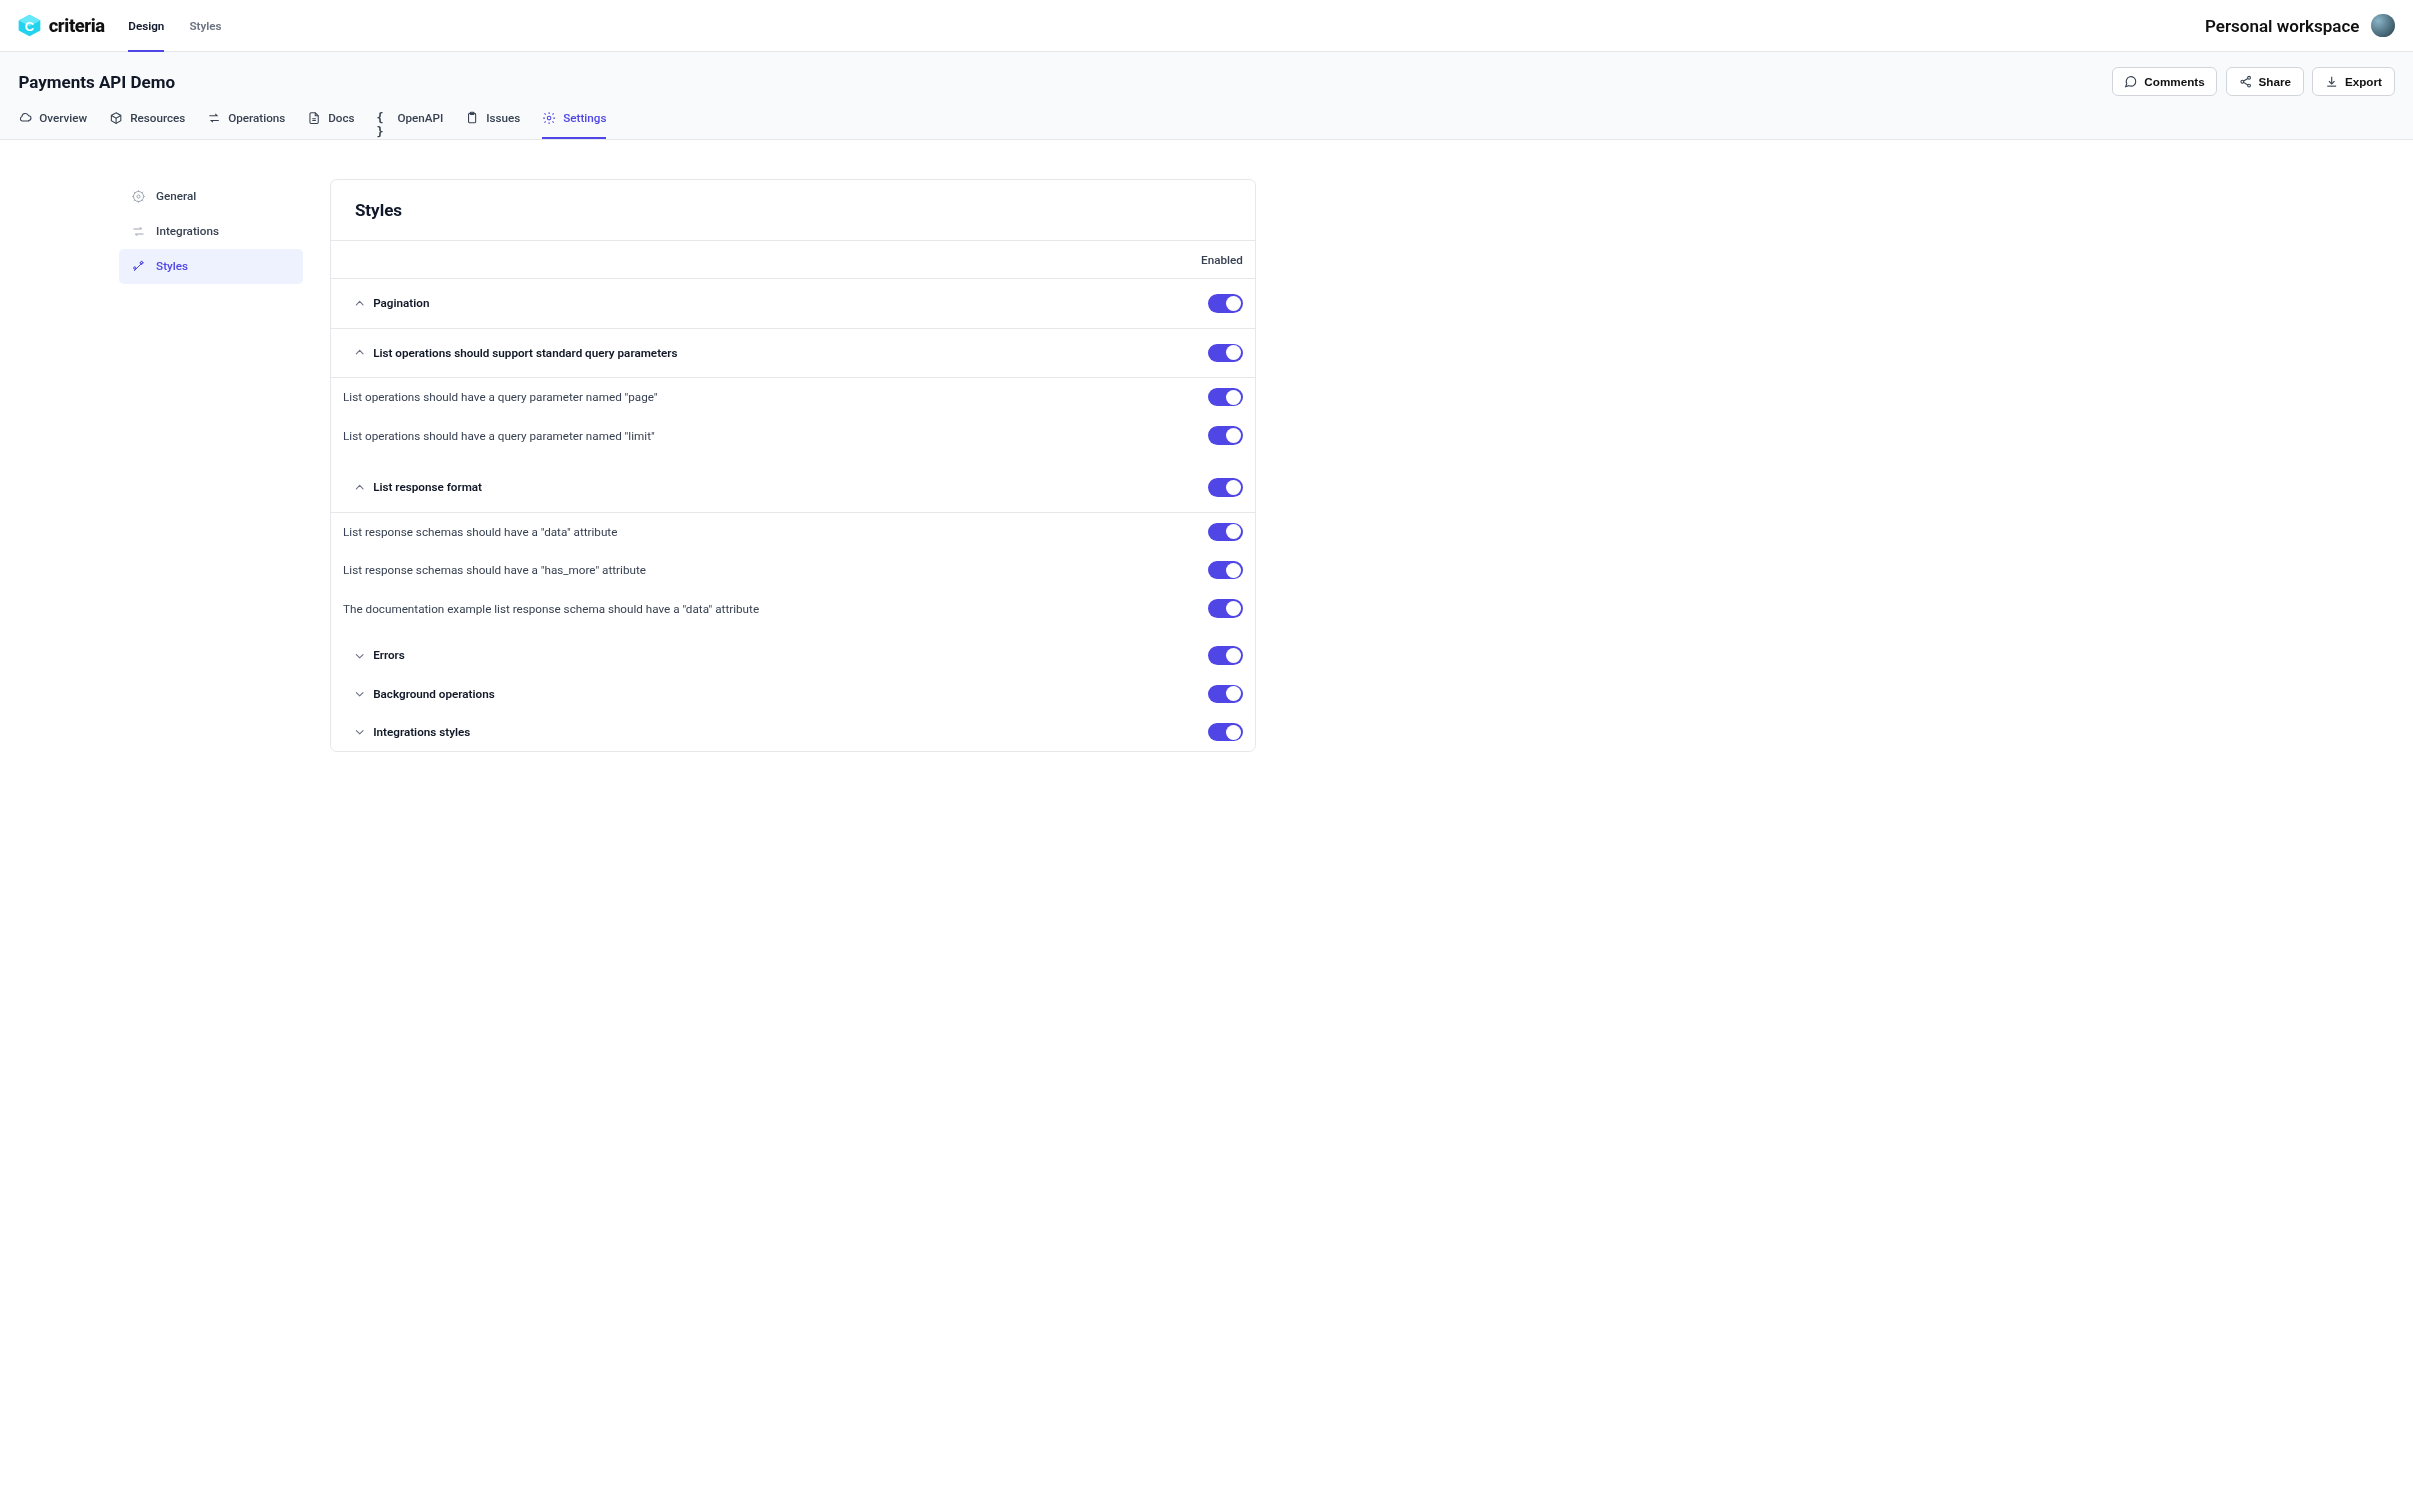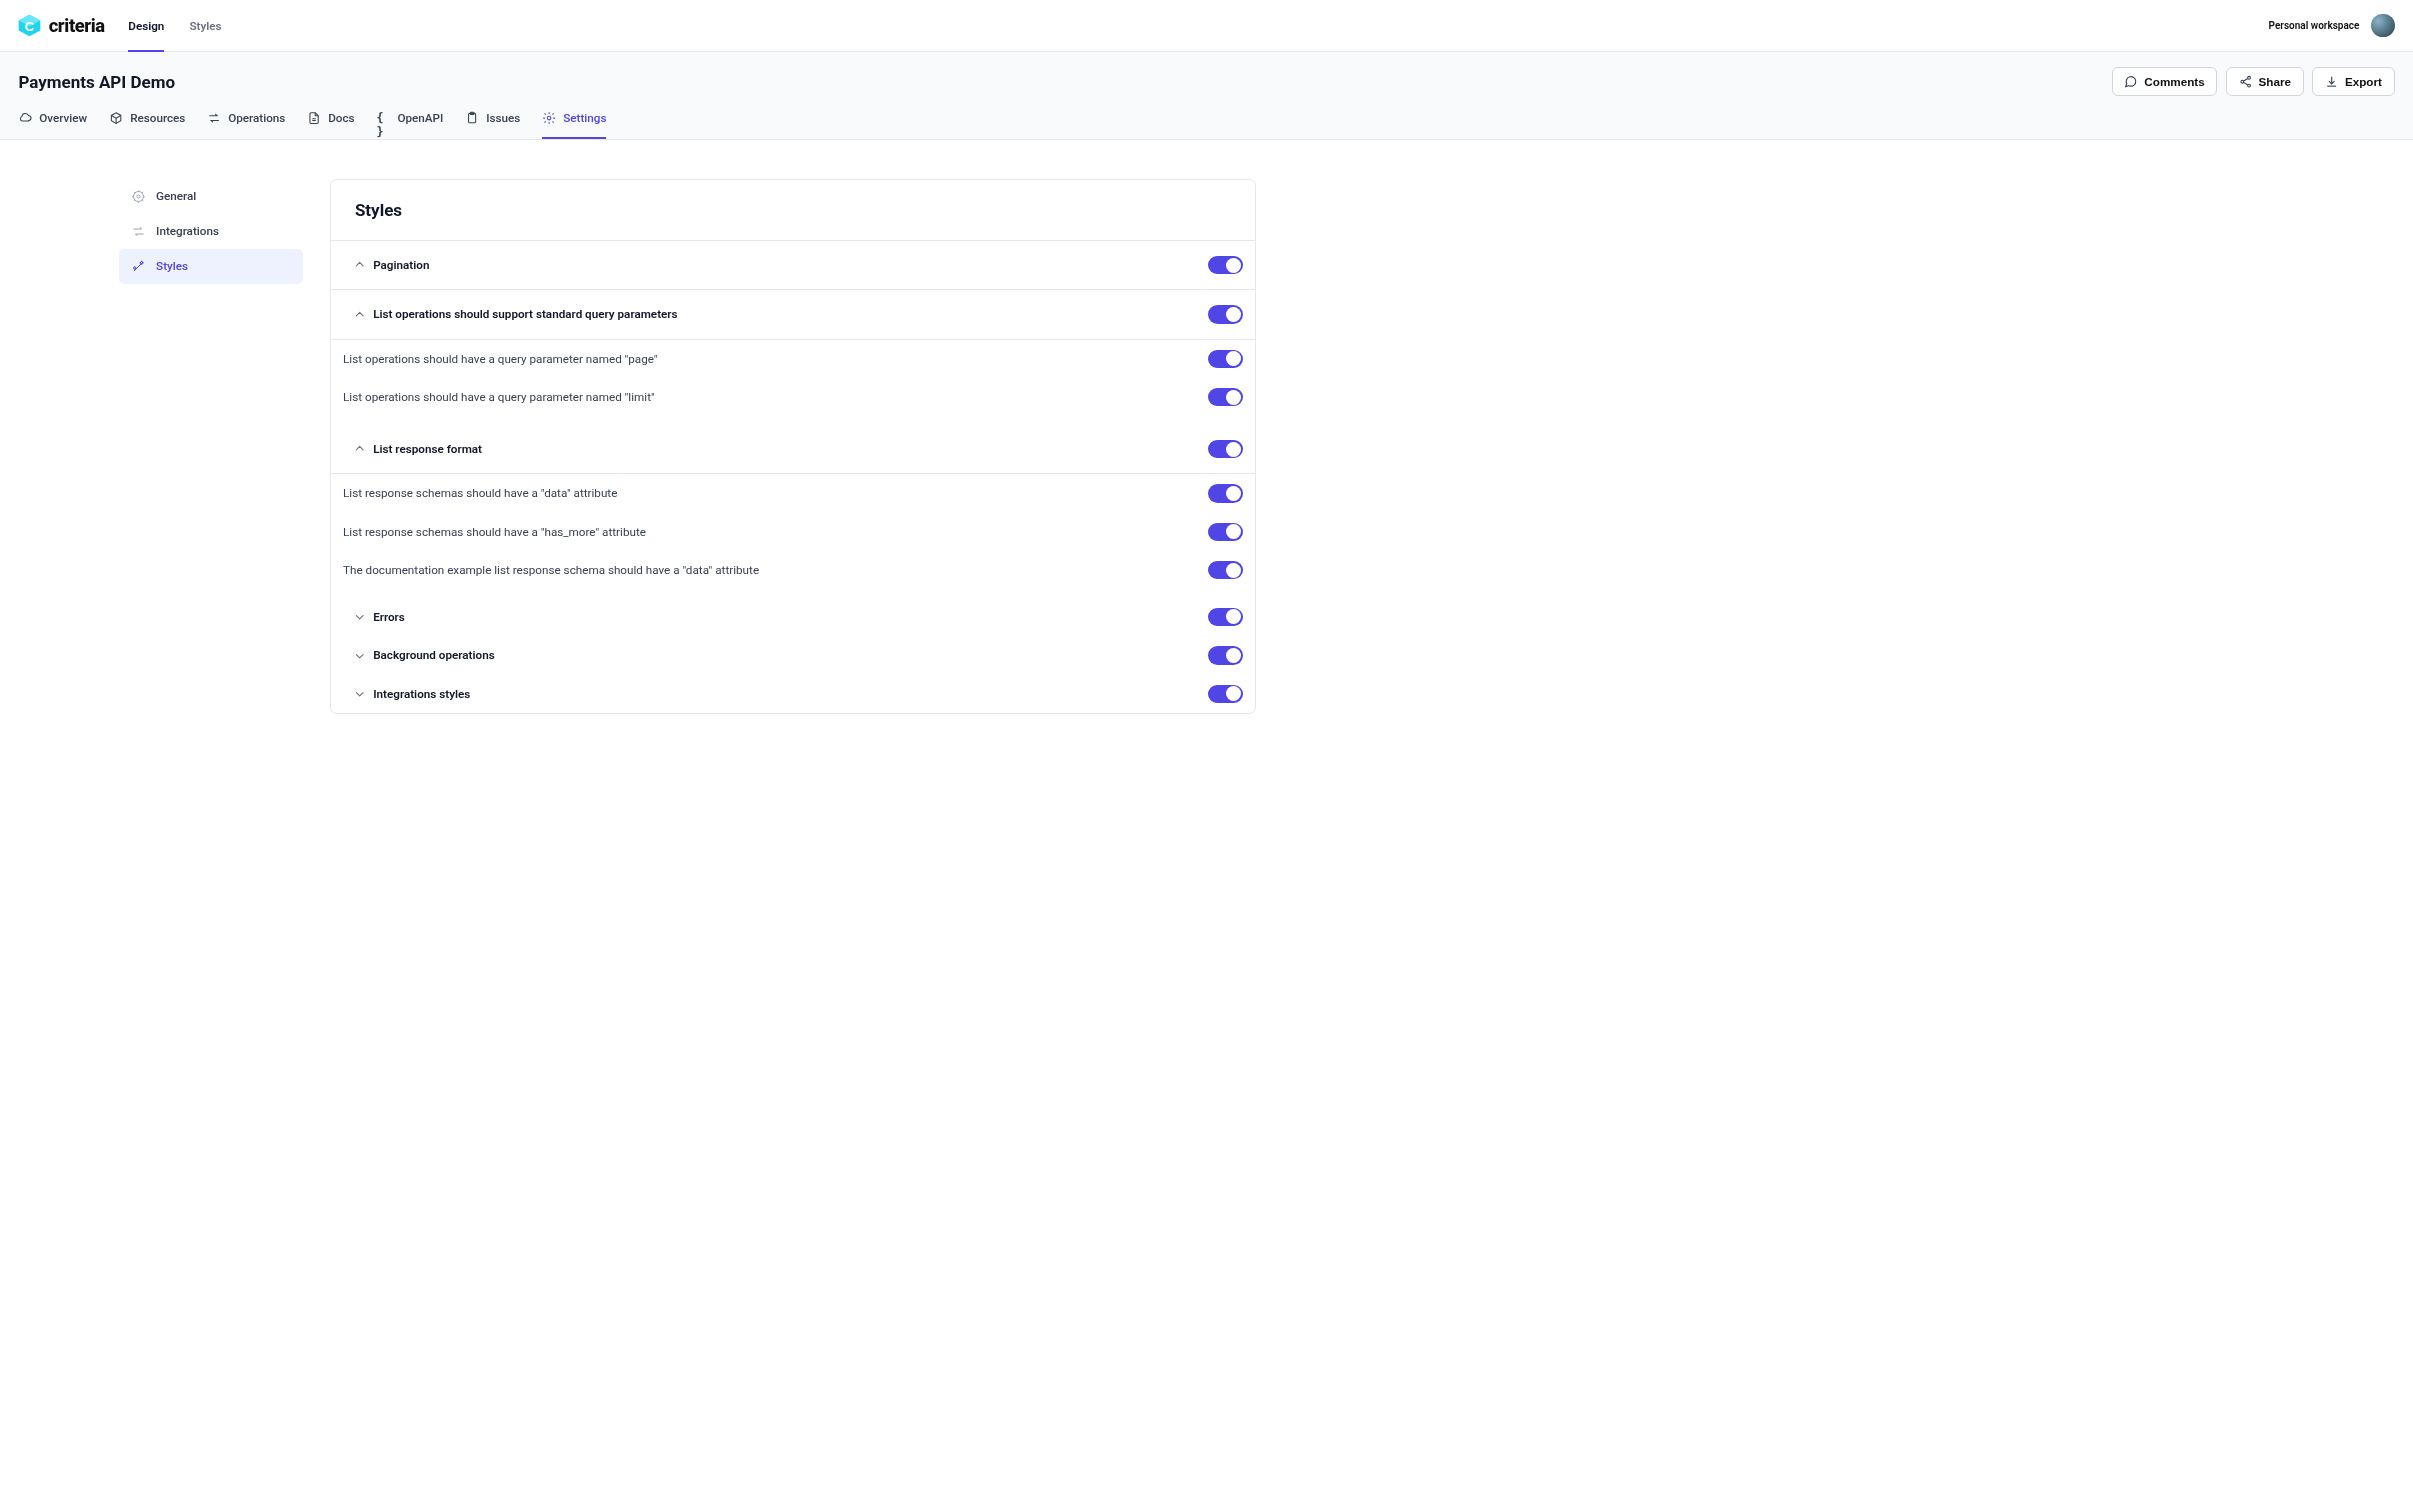--- a/index.html
+++ b/index.html
@@ -25,21 +25,21 @@
   .logo-mark svg { width: 25px; height: 25px; display:block; }
   .topnav { display: flex; align-items: stretch; gap: 25px; height: 52px; align-self: stretch; }
   .topnav-item {
     display: flex; align-items: center; height: 100%;
     font-weight: 600; color: #6b7280; cursor: pointer;
     border-bottom: 2.5px solid transparent;
     padding-top:2.5px;
   }
   .topnav-item.active { color: #0f172a; border-bottom-color: #4f46e5; }
   .topbar-right { display: flex; align-items: center; gap: 11.7px; }
-  .workspace-label { font-weight: 600; color: #111; font-size: 10px; padding-left: 8px; }
+  .workspace-label { font-weight: 600; color: #111; font-size: 17px; padding-left: 8px; }
   .avatar {
     width: 23.5px; height: 23.5px; border-radius: 50%;
     background: radial-gradient(circle at 30% 30%, #8ab4c8, #4a6b7a 60%, #2c3d45);
   }
 
   
   .pagebar-wrap { background: #f9fafb; border-bottom: 0.8px solid #e5e7eb; }
   .pagebar {
     display: flex; align-items: center; justify-content: space-between;
     padding: 15px 18.4px 0 18.4px;
@@ -253,20 +253,23 @@
           <path d="M6 12l.8 1.6 1.6.8-1.6.8L6 17l-.8-1.8L3.6 14.4l1.6-.8L6 12z"></path>
         </svg>
       <span>Styles</span>
     </div>
   </div>
 
   <div class="panel">
     <div class="panel-header">
       <div class="panel-title">Styles</div>
     </div>
+    <div class="col-header">
+      <span>Enabled</span>
+    </div>
     <div class="rows" id="rows-mount">
         <div class="row bordered">
           <div class="row-left indent-1">
             <svg class="chev" viewBox="0 0 24 24">
               <path d="M6 14l6-6 6 6" stroke-linecap="round" stroke-linejoin="round"></path>
             </svg>
             <span class="label-bold">Pagination</span>
           </div>
           <div class="toggle">
             <div class="knob"></div>

